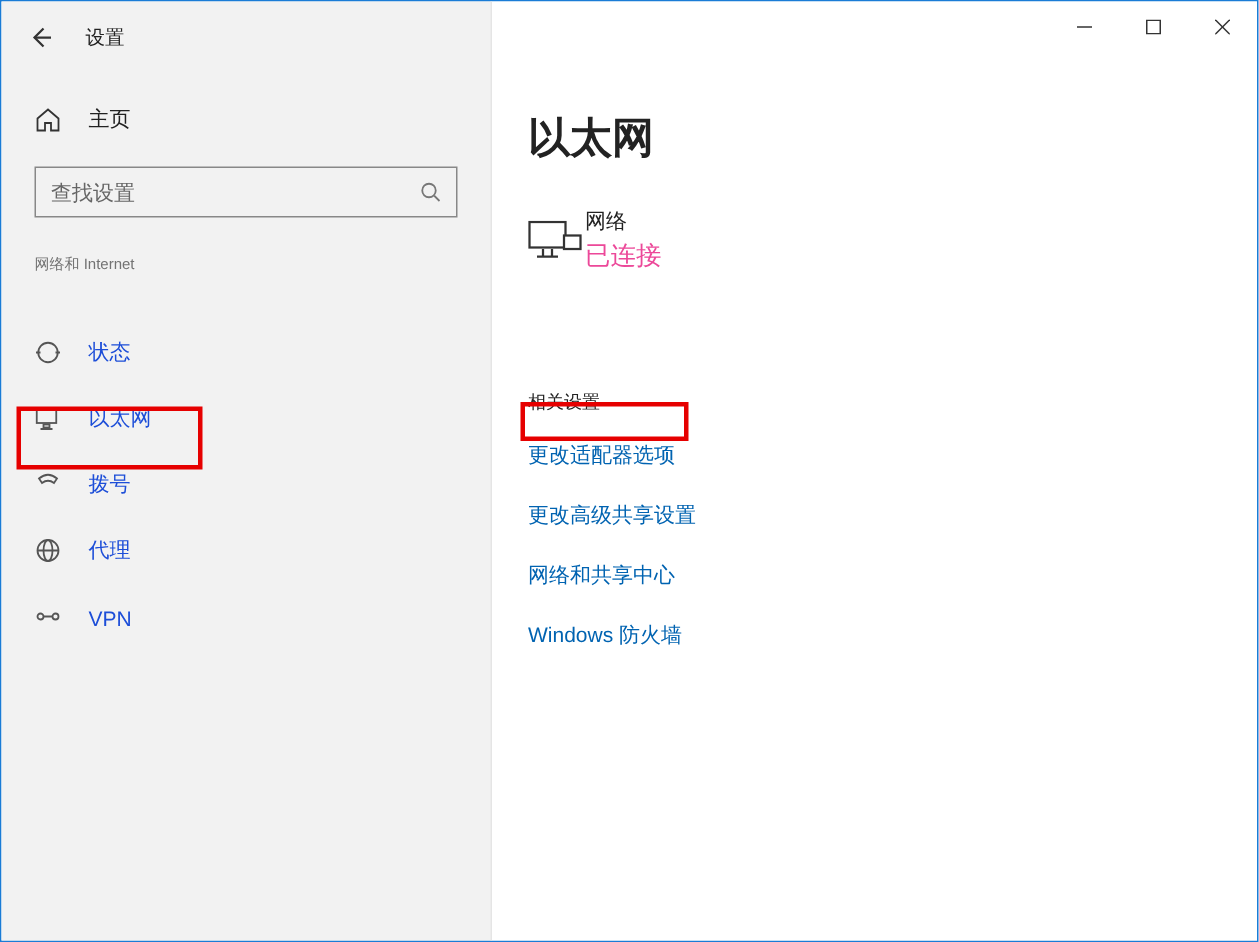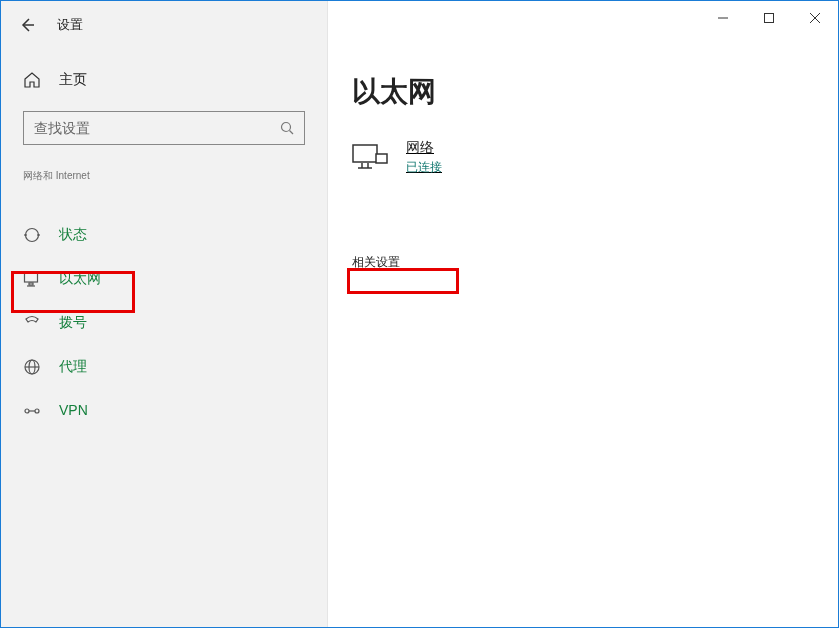--- a/index.html
+++ b/index.html
@@ -65,23 +65,23 @@
     .searchbox .sicon { color: #666; display:flex; align-items:center; }
 
     .category-title {
       font-size: 10px; font-weight: 400;
       margin: 24px 22px 0 22px;
       color: #737373;
     }
 
     .navlist { margin-top: 30px; display: flex; flex-direction: column; }
     .navitem {
-      display: flex; align-items: flex-start; gap: 18px;
+      display: flex; align-items: flex-end; gap: 18px;
       padding: 13px 0 13px 22px;
-      font-size: 14px; color: #15803d;
+      font-size: 14px; color: #1d4ed8;
       cursor: pointer; position: relative;
     }
     .navitem .ico { width: 18px; height: 18px; color: #555; display:flex; align-items:center; justify-content:center; }
 
     .red-highlight {
       position: absolute; pointer-events: none;
       border: 3px solid #e60000;
     }
     .hl-sidebar { left: 10px; top: 270px; width: 124px; height: 42px; }
     .hl-link { left: 346px; top: 267px; width: 112px; height: 26px; }
@@ -91,27 +91,26 @@
       flex: 1; height: 100%;
       padding: 56px 0 0 0;
       background: #ffffff;
       display: flex; flex-direction: column;
     }
     .page-heading {
       font-size: 28px; font-weight: 600; color: #222;
       padding: 16px 0 0 24px;
     }
     .connection-row {
-      display: flex; align-items: center; gap: 18px;
+      display: flex; align-items: center; gap: 2px;
       padding: 28px 0 0 24px;
-      text-decoration: underline;
     }
     .monitor-icon { width: 36px; height: 28px; color:#333; display:flex; align-items:center; justify-content:center; }
     .conn-text .name { font-size: 14px; color: #222; }
-    .conn-text .status { font-size: 12px; color: #0f766e; margin-top: 2px; }
+    .conn-text .status { font-size: 17px; color: #ec4899; margin-top: 2px; }
 
     .related-title {
       font-size: 12px; font-weight: 400; color: #222;
       padding: 78px 0 0 24px;
       font-family: Liberation Serif, serif;
     }
     .link-list { display: flex; flex-direction: column; gap: 22px; padding: 18px 0 0 24px; }
     .link-item {
       font-size: 14px; color: #0063b1; cursor: pointer;
       width: fit-content;
@@ -242,18 +241,24 @@
           </svg>
       </div>
       <div class="conn-text">
         <div class="name">网络</div>
         <div class="status">已连接</div>
       </div>
     </div>
 
     <div class="related-title">相关设置</div>
 
+    <div class="link-list">
+      <div class="link-item">更改适配器选项</div>
+      <div class="link-item">更改高级共享设置</div>
+      <div class="link-item">网络和共享中心</div>
+      <div class="link-item">Windows 防火墙</div>
+    </div>
   </div>
 
   <div class="red-highlight hl-sidebar"></div>
   <div class="red-highlight hl-link"></div>
 
 </div>
 
 </body></html>

